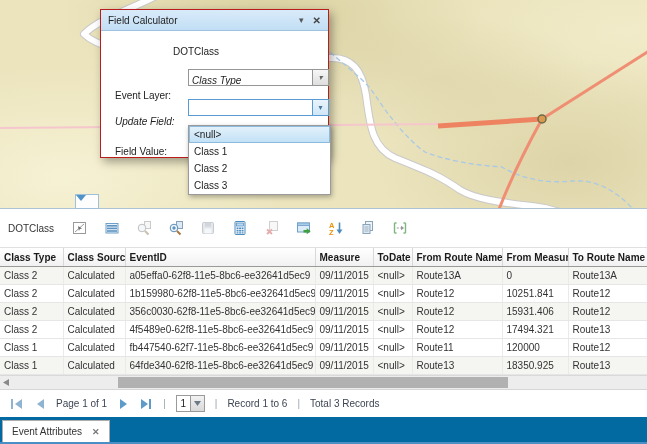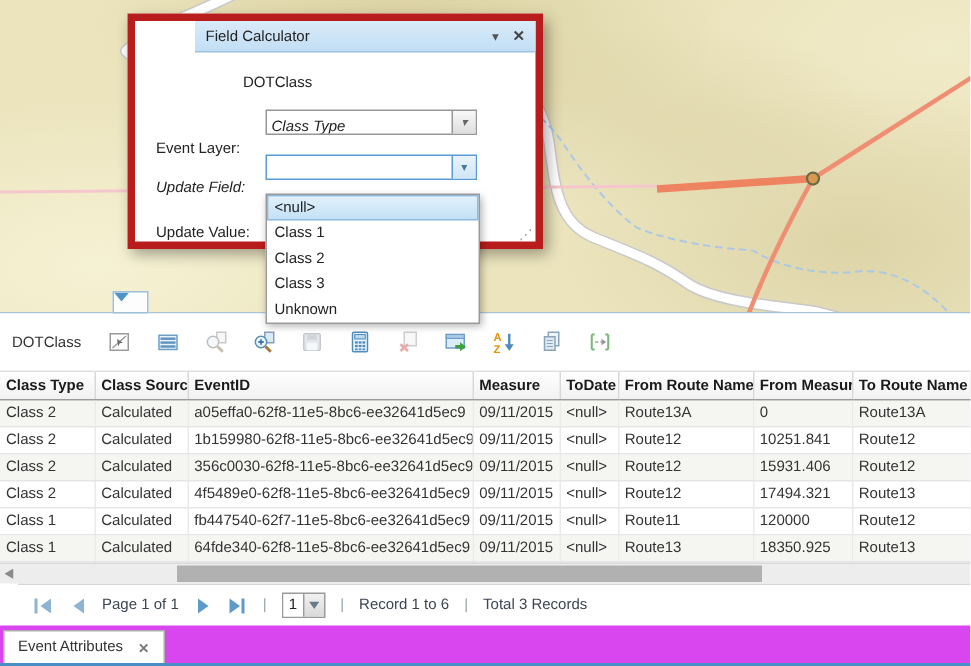--- a/index.html
+++ b/index.html
@@ -14,22 +14,22 @@
       radial-gradient(ellipse 280px 150px at 88% 78%, rgba(208,196,148,.5), transparent 70%),
       radial-gradient(ellipse 220px 90px at 68% 38%, rgba(214,203,158,.45), transparent 70%),
       radial-gradient(ellipse 320px 160px at 10% 85%, rgba(248,244,216,.85), transparent 70%),
       radial-gradient(ellipse 240px 110px at 97% 15%, rgba(243,238,206,.7), transparent 70%),
       #ebe4bd;}
   .map svg{position:absolute;left:0;top:0;}
   .collapse-btn{position:absolute;left:75px;top:194px;width:22px;height:13px;background:#fdfdfd;
     border:1px solid #9fc0d8;display:flex;align-items:center;justify-content:center;z-index:6;}
 
   
-  .dialog{position:absolute;left:85px;top:9px;width:227px;height:147px;background:#fff;
-    border:5px solid #b91c1c;box-shadow:3px 4px 9px rgba(0,0,0,.35);z-index:20;padding-left:40px;}
+  .dialog{position:absolute;left:100px;top:9px;width:227px;height:147px;background:#fff;
+    border:1px solid #b91c1c;box-shadow:3px 4px 9px rgba(0,0,0,.35);z-index:20;}
   .titlebar{height:20px;background:linear-gradient(#d9ebfa,#c2def4);border-bottom:1px solid #9fc2de;
     display:flex;align-items:center;padding:0 7px;}
   .dtitle{flex:1;color:#222;}
   .dcaret{color:#555;font-size:9px;margin-right:9px;cursor:default;}
   .dclose{color:#444;font-size:10px;font-weight:bold;cursor:default;}
   .drow{position:absolute;left:14px;right:10px;height:17px;line-height:17px;color:#222;}
   .drow .lbl{position:absolute;left:0;top:0;margin-top:44px;}
   .drow .val{position:absolute;left:58px;top:0;}
   .combo{position:absolute;left:73px;top:0;width:141px;height:17px;border:1px solid #969696;
     background:#fff;display:flex;box-sizing:border-box;}
@@ -59,30 +59,30 @@
      padding:0 4px;white-space:nowrap;overflow:hidden;}
   td{height:17px;border-bottom:1px solid #e6e6e6;border-right:1px solid #eaeaea;color:#333;
      padding:0 4px;white-space:nowrap;overflow:hidden;}
   tr.odd td{background:#f5f6f2;}
 
   .hscroll{height:13px;background:#ededed;border-top:1px solid #d9d9d9;position:relative;}
   .hthumb{position:absolute;left:118px;top:1px;height:11px;width:390px;background:#b1b1b1;}
   .harrow{position:absolute;left:3px;top:3px;}
 
   .pager{height:27px;border-top:1px solid #d6d6d6;display:flex;align-items:center;background:#fff;
-    color:#3d4553;padding-left:10px;margin-left:12px;}
+    color:#3d4553;padding-left:10px;}
   .pbtn{margin-right:10px;display:flex;align-items:center;}
   .ptext{margin-right:10px;}
   .psep{color:#9aa4ae;margin-right:10px;}
   .page-combo{display:flex;border:1px solid #9a9a9a;height:15px;margin-right:10px;}
   .page-combo .pval{width:13px;text-align:center;line-height:15px;background:#fff;color:#222;}
   .page-combo .pbtn2{width:13px;border-left:1px solid #9a9a9a;background:linear-gradient(#f2f2f2,#d9d9d9);
     display:flex;align-items:center;justify-content:center;}
 
-  .tabbar{flex:1;background:#d946ef;position:relative;}
+  .tabbar{flex:1;background:#0369a1;position:relative;}
   .blueline{position:absolute;left:0;top:25px;height:2px;width:647px;background:#4a8ec6;}
   .tab{position:absolute;left:2px;top:3px;height:22px;background:#fff;border:1px solid #adadad;
     border-bottom:none;box-sizing:border-box;display:flex;align-items:center;padding:0 9px;z-index:2;}
   .tab-label{margin-right:10px;color:#333;}
   .tab-close{color:#777;font-size:9px;font-weight:bold;}
 </style>
 </head>
 <body>
 
 <div class="screen">
@@ -124,35 +124,34 @@
 
     <div class="drow row-update">
       <span class="lbl">Update Field:</span>
       <div class="combo">
         <span class="cval">Class Type</span>
         <span class="cbtn">▾</span>
       </div>
     </div>
 
     <div class="drow row-field">
-      <span class="lbl">Update Value:</span>
+      <span class="lbl">Field Value:</span>
       <div class="combo active">
         <span class="cval"></span>
         <span class="cbtn">▾</span>
       </div>
     </div>
 
     <span class="grip">⋰</span>
 
     <div class="dropdown">
       <div class="opt selected">&lt;null&gt;</div>
       <div class="opt">Class 1</div>
       <div class="opt">Class 2</div>
       <div class="opt">Class 3</div>
-      <div class="opt">Unknown</div>
     </div>
   </div>
 
   <div class="panel">
 
     <div class="toolbar">
       <span class="layer-name">DOTClass</span>
 
       <div class="tbtn">
         <svg width="16" height="16">

